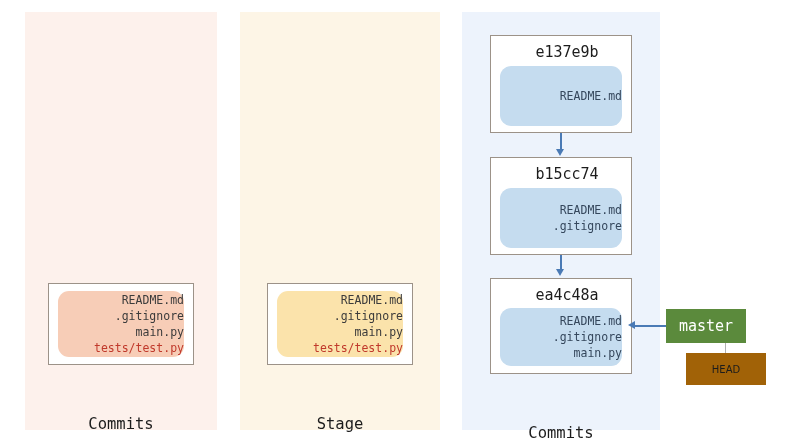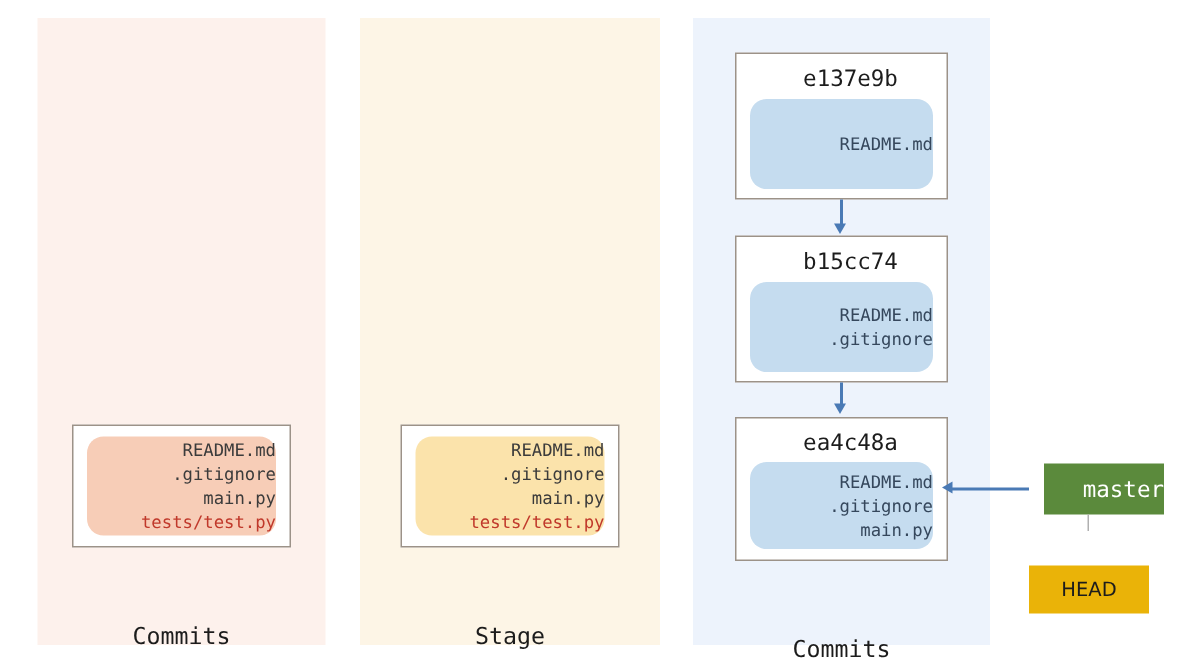--- a/index.html
+++ b/index.html
@@ -85,25 +85,24 @@
     align-items: center;
     justify-content: center;
   }
   .ref-master {
     background: #5b8a3c;
     color: #ffffff;
     font-size: 15px;
     font-family: "DejaVu Sans Mono", "Liberation Mono", monospace;
   }
   .ref-head {
-    background: #eab308;
+    background: #a16207;
     color: #1c1c1c;
-    font-size: 13px;
+    font-size: 10px;
     font-family: "DejaVu Sans", "Liberation Sans", sans-serif;
-    margin-top: 24px;
   }
   .conn-line-v {
     position: absolute;
     width: 1.6px;
     background: #4a7ab5;
   }
   .conn-line-h {
     position: absolute;
     height: 1.6px;
     background: #4a7ab5;
@@ -200,21 +199,21 @@
   </div>
 
   <div class="caption" style="left:490px; top:381px; width:142px;">
     <div>Commits</div>
     
   </div>
 
   <div class="conn-line-h" style="left:634px; top:325px; width:52px;"></div>
   <div class="arrow-left" style="left:628px; top:321px;"></div>
 
-  <div class="ref-box ref-master" style="left:696px; top:309px; width:80px; height:34px;justify-content:flex-end;">
+  <div class="ref-box ref-master" style="left:666px; top:309px; width:80px; height:34px;">
     <span>master</span>
   </div>
 
   <div class="tick-line" style="left:725px; top:343px; height:11px;"></div>
 
   <div class="ref-box ref-head" style="left:686px; top:353px; width:80px; height:32px;">
     <span>HEAD</span>
   </div>
 
 </div>

